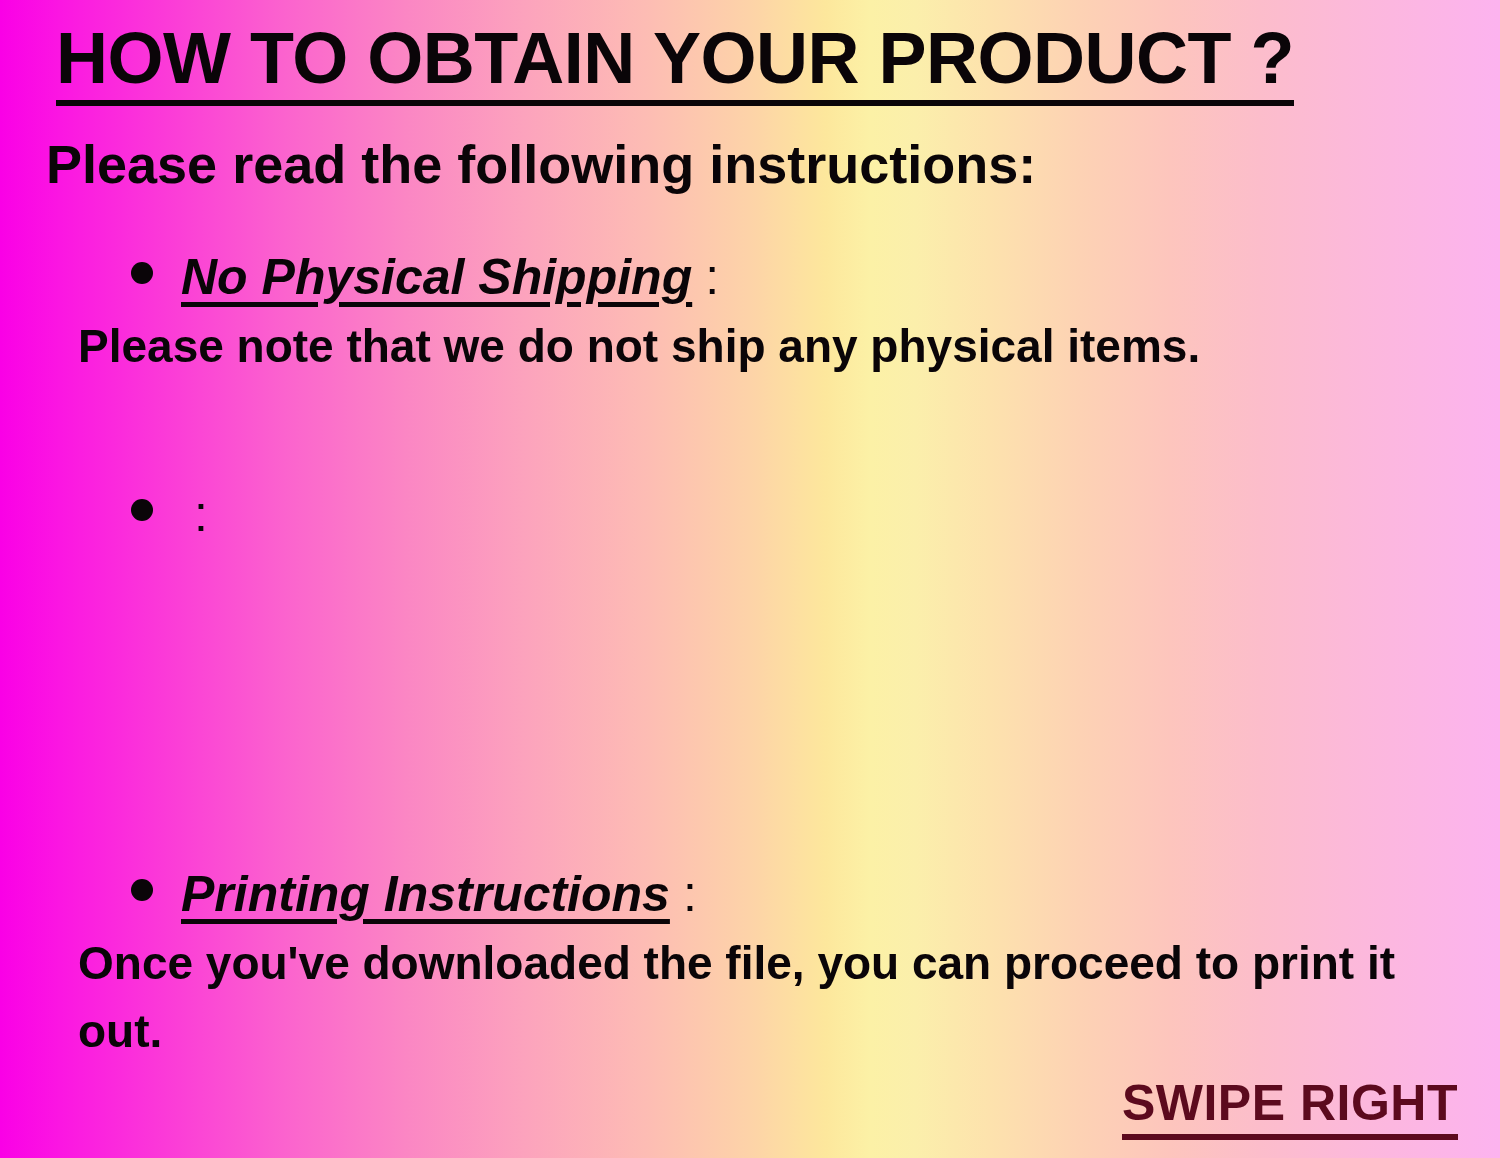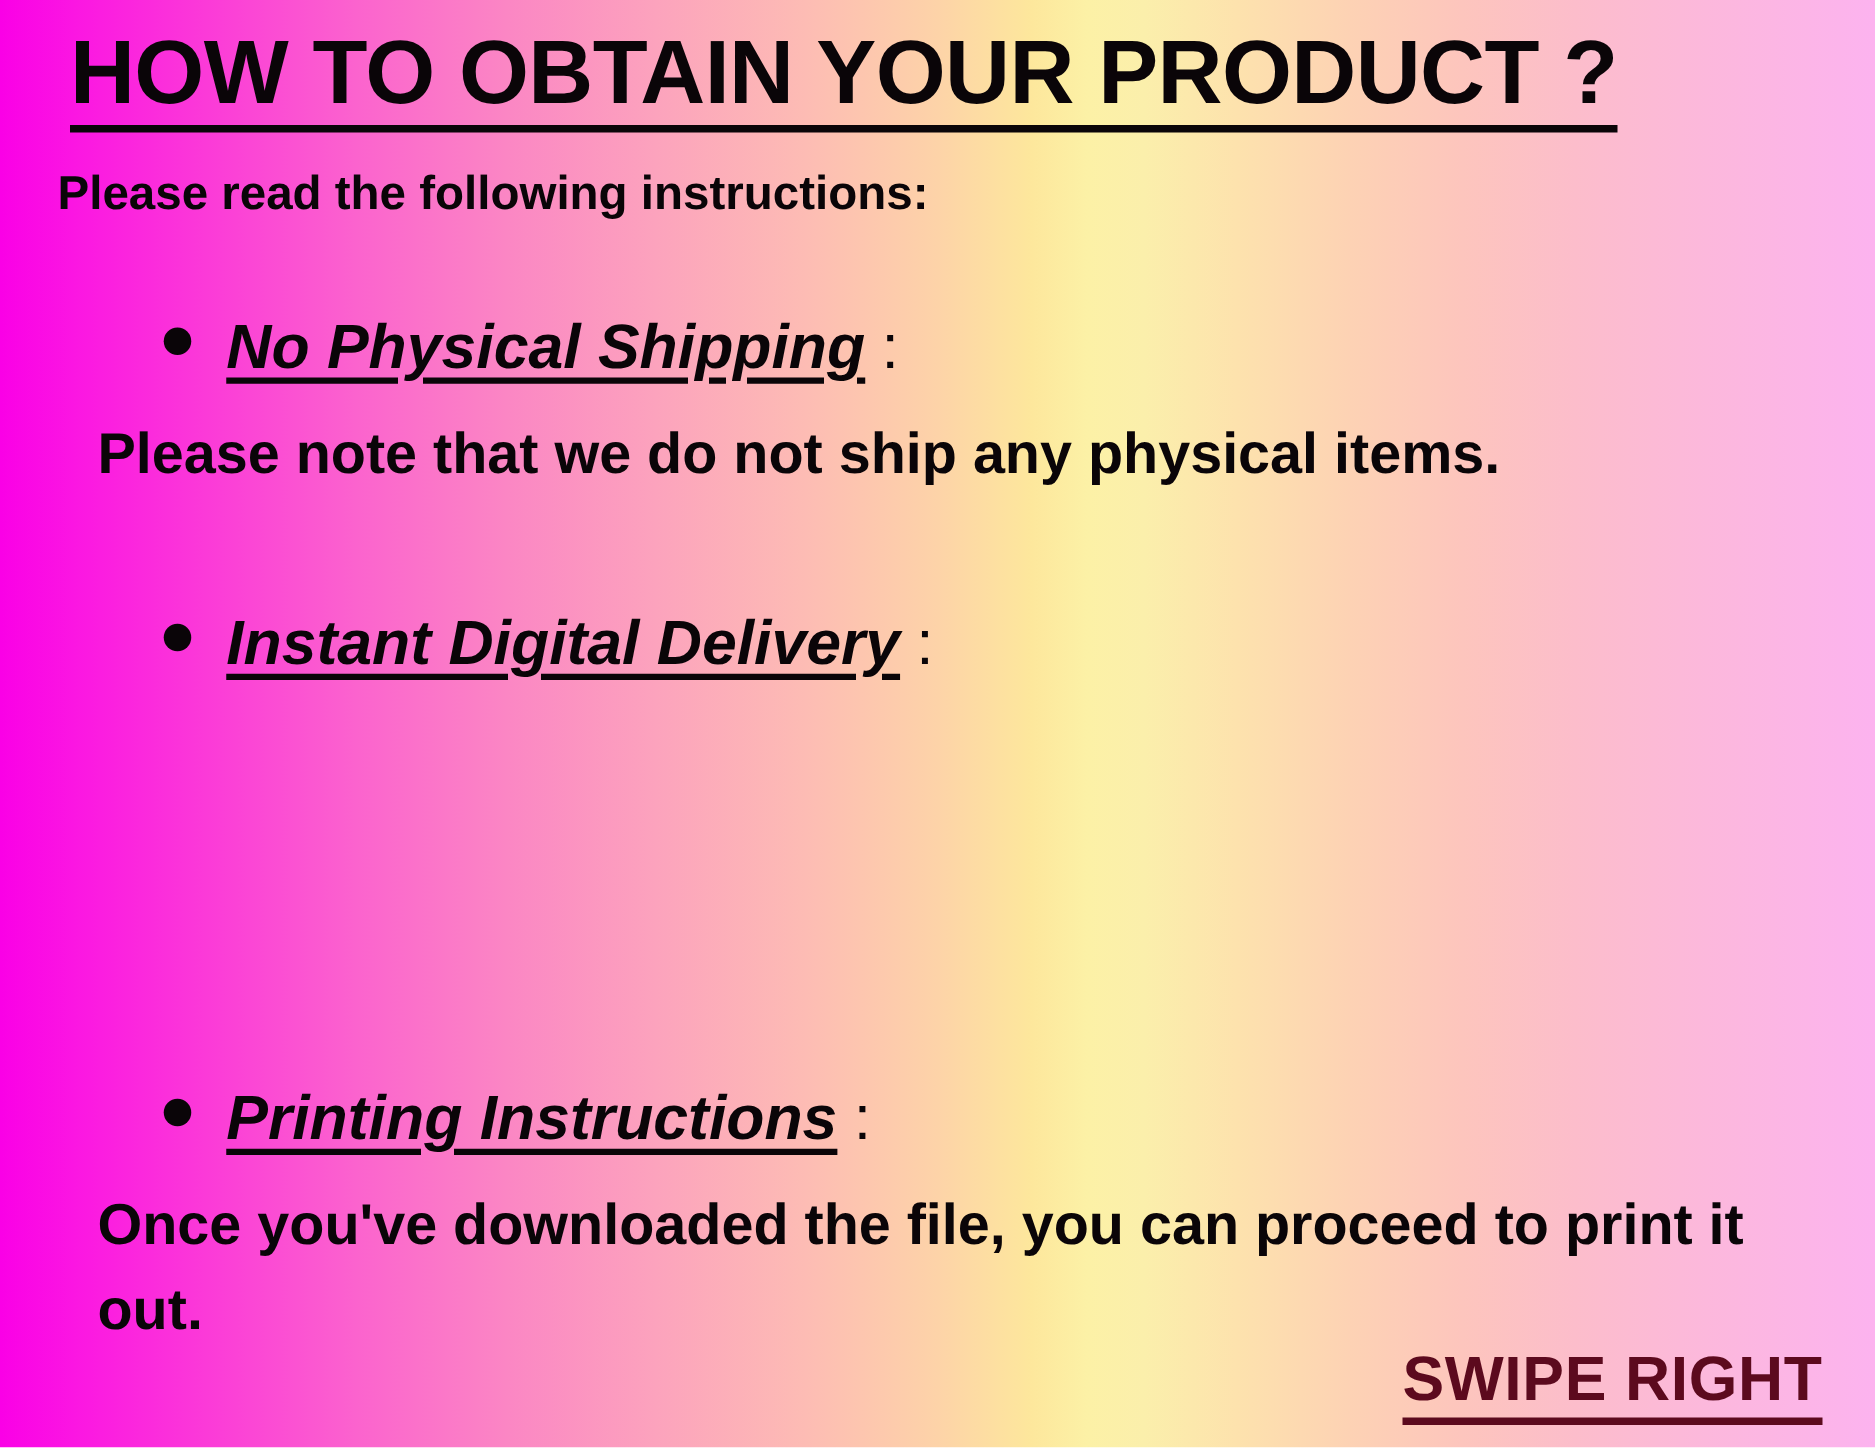--- a/index.html
+++ b/index.html
@@ -56,21 +56,21 @@
     border-bottom: 6px solid #0a0508;
     padding-bottom: 6px;
     white-space: nowrap;
   }
 
   
   .subtitle {
     position: absolute;
     top: 136px;
     left: 46px;
-    font-size: 38px;
+    font-size: 54px;
     line-height: 1.05;
     font-weight: 700;
     color: #0a0508;
     white-space: nowrap;
   }
 
   
   .section {
     position: absolute;
     left: 0;
@@ -110,21 +110,21 @@
     font-size: 50px;
     line-height: 1.1;
     font-weight: 400;
     font-style: normal;
     color: #0a0508;
     margin-left: 13px;
     text-decoration: none;
   }
 
   .body-text {
-    margin-top: 24px;
+    margin-top: 8px;
     padding-left: 78px;
     font-size: 46px;
     line-height: 1.47;
     font-weight: 700;
     color: #0a0508;
     max-width: 1340px;
   }
   .body-text p { margin: 0; }
 
   
@@ -160,21 +160,20 @@
       <span class="bullet-colon">:</span>
     </div>
     <div class="body-text">
       <p>Please note that we do not ship any physical items.</p>
     </div>
   </div>
 
   <div class="section section-2">
     <div class="bullet-line">
       <span class="bullet-dot"></span>
-      <span class="bullet-heading">Instant Digital Delivery</span>
       <span class="bullet-colon">:</span>
     </div>
   </div>
 
   <div class="section section-3">
     <div class="bullet-line">
       <span class="bullet-dot"></span>
       <span class="bullet-heading">Printing Instructions</span>
       <span class="bullet-colon">:</span>
     </div>

